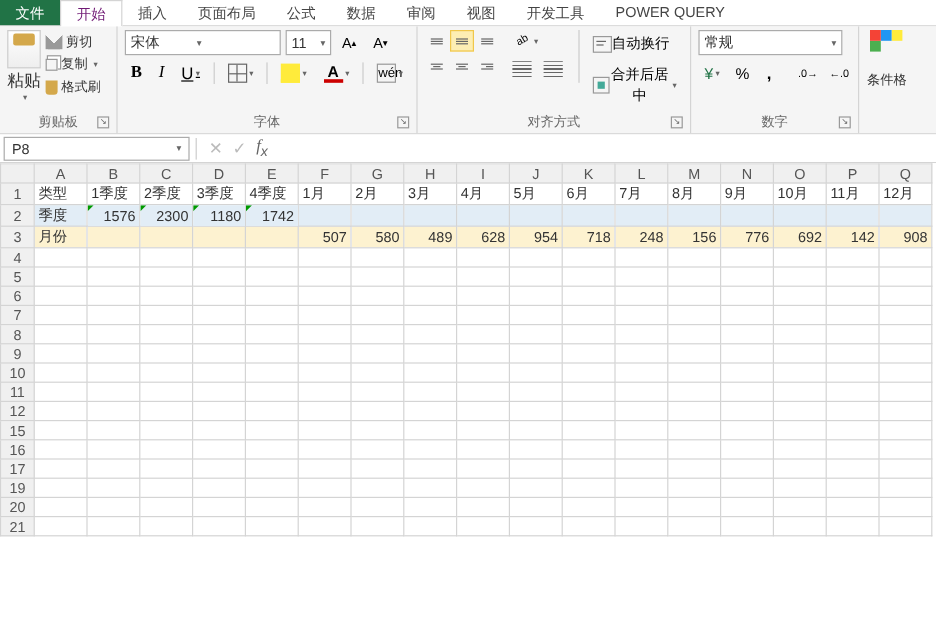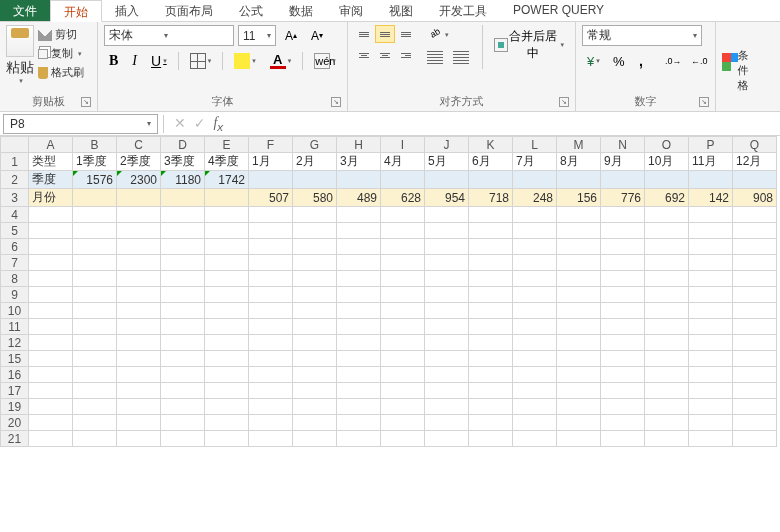--- a/index.html
+++ b/index.html
@@ -1,21 +1,21 @@
 <!DOCTYPE html>
 <html><head>
 <meta charset="utf-8">
 <style>
 * { box-sizing: border-box; margin: 0; padding: 0; font-family: "Microsoft YaHei", SimSun, sans-serif; }
 body { background: #fff; font-size: 12px; color: #333; overflow: hidden; }
 
 .ribbon-tabs { display: flex; height: 22px; border-bottom: 1px solid #d4d4d4; background: #fff; }
 .ribbon-tab { padding: 3px 13px; font-size: 12px; cursor: pointer; color: #444; }
 .ribbon-tab.file { background: #217346; color: #fff; }
-.ribbon-tab.active { background: #fff; border: 1px solid #d4d4d4; border-bottom: 1px solid #fff; margin-bottom: -1px; color: #c2410c; }
+.ribbon-tab.active { background: #fff; border: 1px solid #d4d4d4; border-bottom: 1px solid #fff; margin-bottom: -1px; color: #701a75; }
 
 .ribbon { display: flex; background: #f5f5f5; border-bottom: 1px solid #d4d4d4; height: 90px; }
 .group { border-right: 1px solid #d4d4d4; padding: 3px 6px 2px 6px; display: flex; flex-direction: column; }
 .group-body { flex: 1; display: flex; align-items: flex-start; }
 .group-label { text-align: center; font-size: 11px; color: #666; padding-top: 2px; position: relative; }
 .group-expand { position: absolute; right: 0; bottom: 2px; width: 10px; height: 10px; border: 1px solid #999; font-size: 7px; line-height: 8px; color: #666; }
 
 .clipboard-col1 { display: flex; flex-direction: column; align-items: center; margin-right: 4px; }
 .paste-icon { width: 28px; height: 32px; border: 1px solid #ccc; background: linear-gradient(#fff,#eee); position: relative; }
 .paste-icon::before { content:""; position:absolute; top:2px; left:4px; width:18px; height:10px; background:#d4a84b; border-radius:2px; }
@@ -60,21 +60,21 @@
 
 .num-combo { width: 120px; }
 .num-row { display:flex; gap:2px; }
 .num-btn { width:24px; height:22px; }
 .pct::before { content:"%"; font-size:13px; }
 .comma::before { content:","; font-size:14px; font-weight:bold; }
 .dec-inc::before { content:".0→"; font-size:9px; }
 .dec-dec::before { content:"←.0"; font-size:9px; }
 .currency-icon::before { content:"¥"; font-size:13px; color:#217346; }
 
-.cond-fmt { display:flex; align-items:center; }
+.cond-fmt { display:flex; flex-direction:column; align-items:center; }
 .cf-icon { width:28px; height:28px; background: linear-gradient(#f44336,#f44336) 0 0/9px 9px no-repeat, linear-gradient(#2196f3,#2196f3) 9px 0/9px 9px no-repeat, linear-gradient(#ffeb3b,#ffeb3b) 18px 0/9px 9px no-repeat, linear-gradient(#4caf50,#4caf50) 0 9px/9px 9px no-repeat; }
 
 .namebox-row { display:flex; align-items:center; height:24px; border-bottom:1px solid #d4d4d4; background:#fff; }
 .namebox { width:155px; border:1px solid #ababab; margin:1px 3px; padding:2px 6px; font-size:12px; display:flex; justify-content:space-between; align-items:center; }
 .fx-controls { display:flex; align-items:center; gap:8px; padding:0 8px; color:#bbb; font-size:14px; }
 .fx-controls .fx { font-style:italic; font-family:"Times New Roman"; color:#666; }
 .formula-input { flex:1; border:none; outline:none; padding:2px 6px; font-size:12px; }
 
 .grid-wrap { position:relative; overflow:auto; height: 396px; background:#fff; }
 table.sheet { border-collapse:collapse; table-layout:fixed; }
@@ -228,20 +228,24 @@
               <span class="indent-icon"></span>
             </button>
           <button class="btn">
               <span class="indent-icon"></span>
             </button>
         </div>
       </div>
       <span class="sep" style="height:44px"></span>
       <div style="display:flex;flex-direction:column;gap:3px;margin-left:4px">
         <button class="btn">
+            <span class="wrap-icon"></span>
+            <span>自动换行</span>
+          </button>
+        <button class="btn">
             <span class="merge-icon"></span>
             <span>合并后居中</span>
             <span class="dd">▾</span>
           </button>
       </div>
     </div>
     <div class="group-label"><span>对齐方式</span><span class="group-expand">↘</span></div>
   </div>
 
   <div class="group" style="width:140px">

